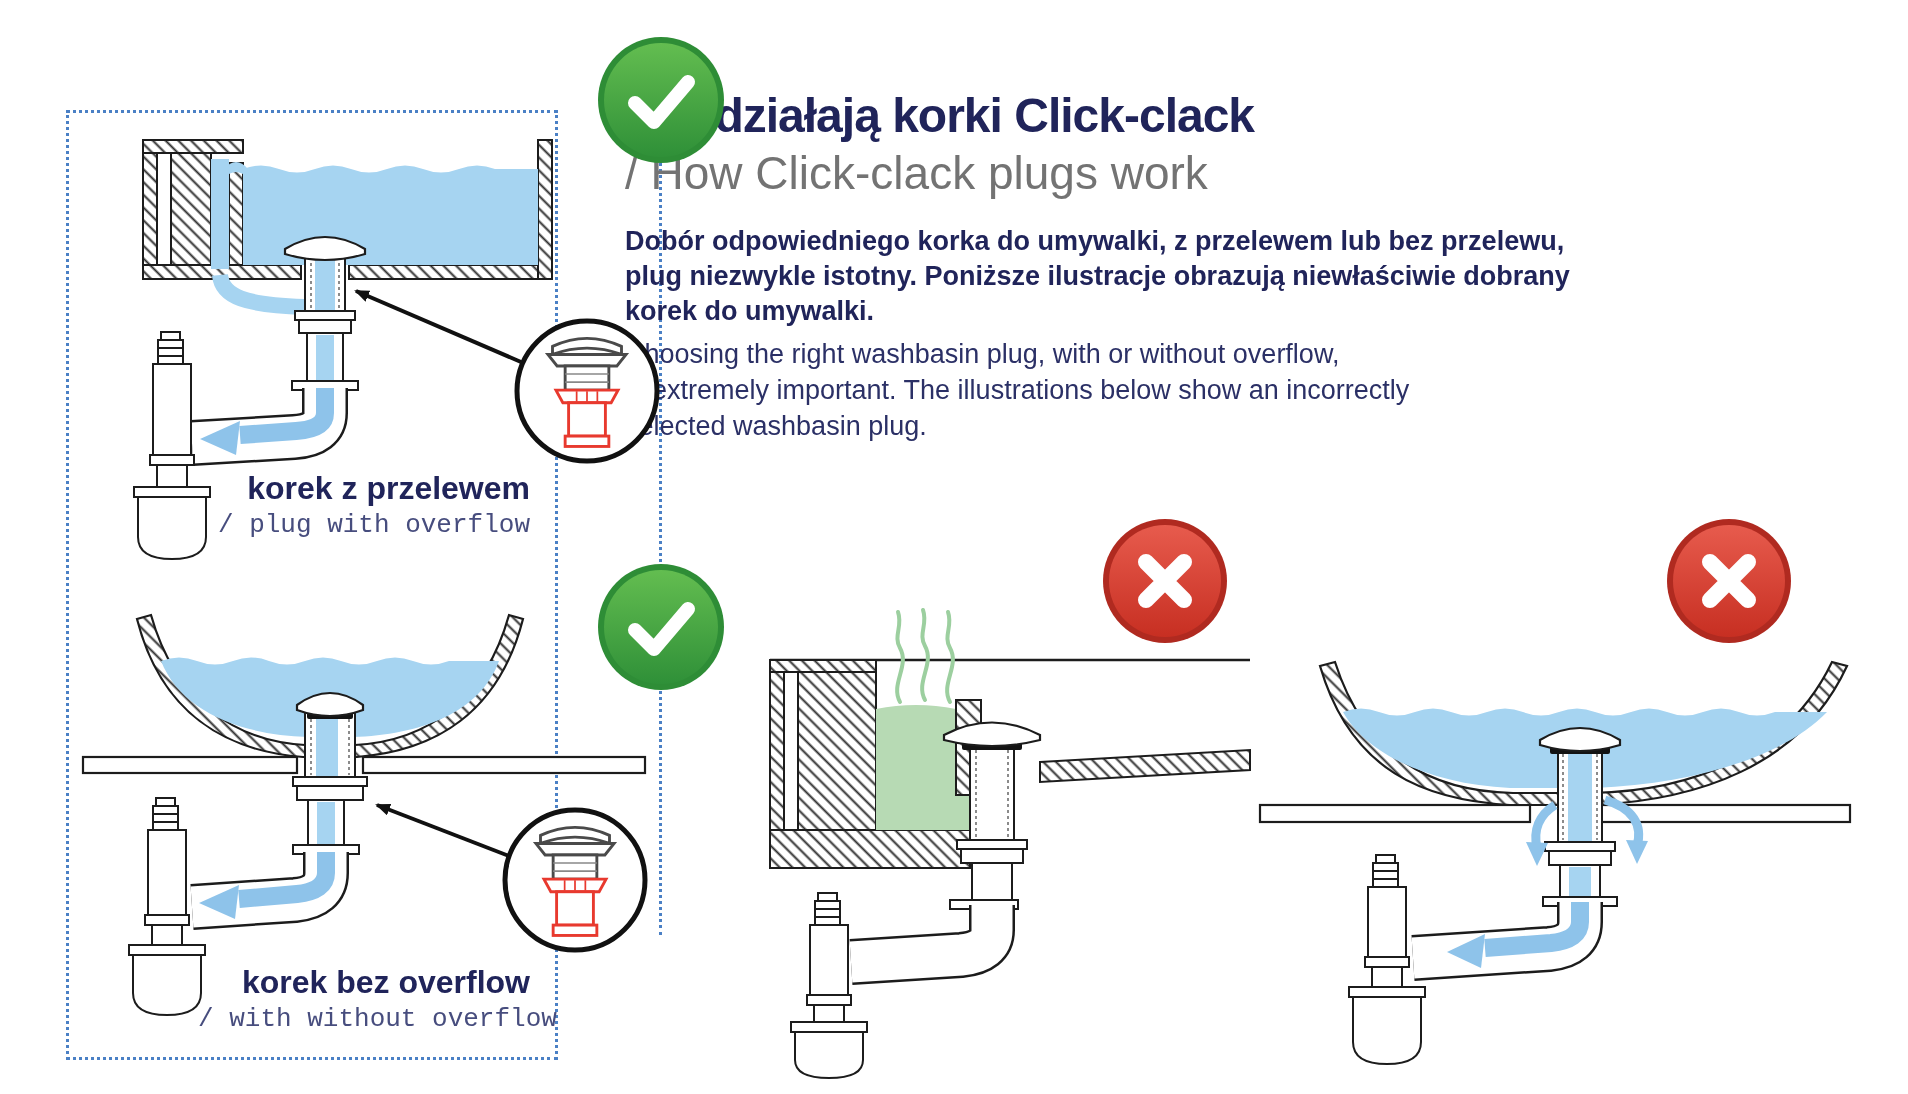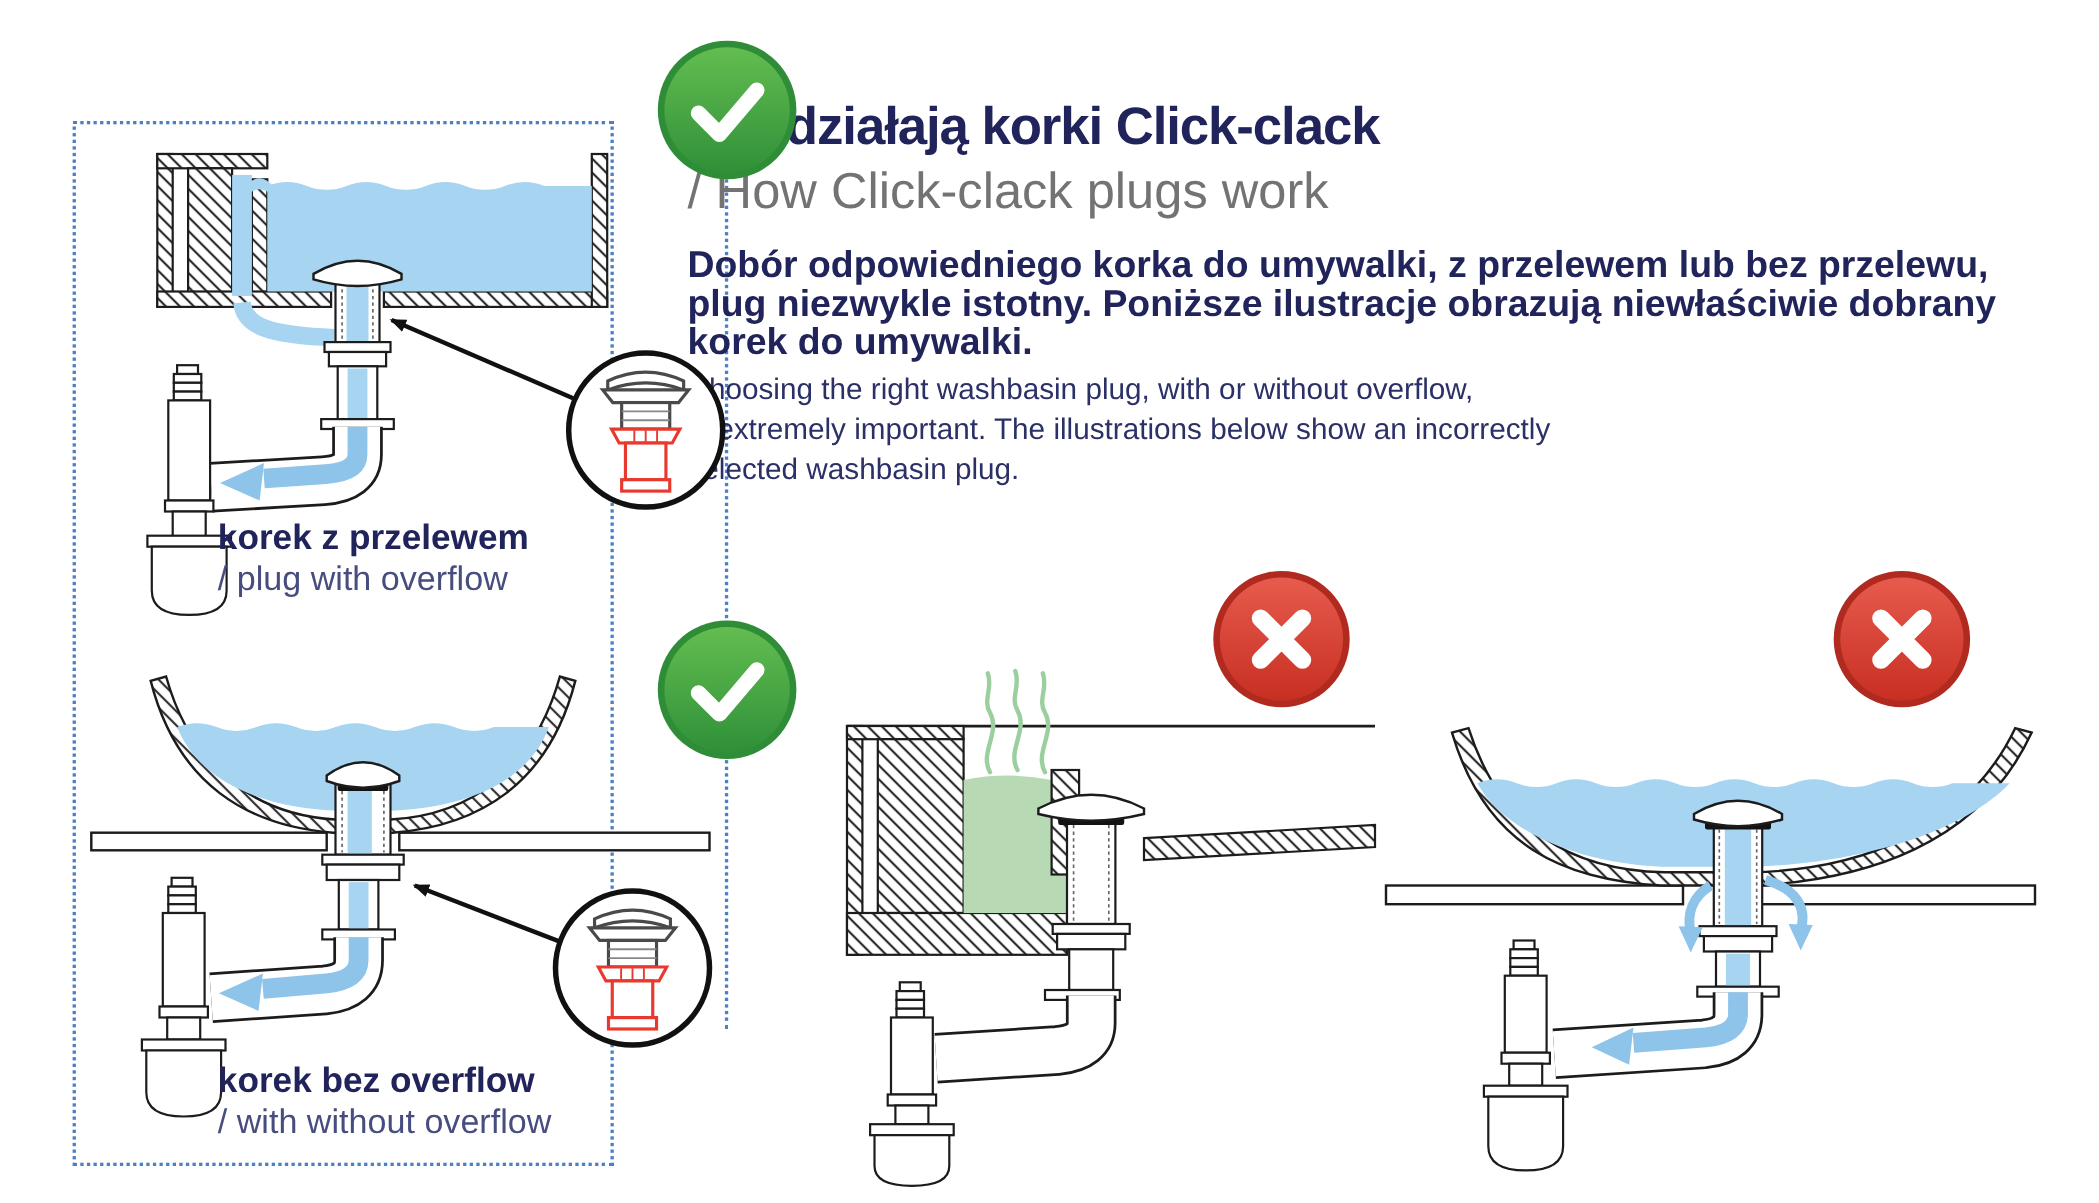--- a/index.html
+++ b/index.html
@@ -7,27 +7,27 @@
           font-family:"Liberation Sans",sans-serif;color:#20245a;}
   .abs{position:absolute;}
   .dotted-box{position:absolute;left:66px;top:110px;width:486px;height:944px;
               border:3px dotted #4a80c5;}
   .divider{position:absolute;left:659px;top:102px;height:833px;width:0;
            border-left:3px dotted #4a80c5;}
   .title{position:absolute;left:625px;top:88px;font-size:48px;font-weight:700;
          letter-spacing:-1px;color:#20245a;white-space:nowrap;}
   .subtitle{position:absolute;left:625px;top:146px;font-size:46px;font-weight:400;
             color:#737373;white-space:nowrap;}
-  .intro-pl{position:absolute;left:625px;top:224px;font-size:34px;font-weight:700;
+  .intro-pl{position:absolute;left:625px;top:224px;font-size:27px;font-weight:700;
             line-height:35px;color:#20245a;white-space:nowrap;}
   .intro-en{position:absolute;left:625px;top:336px;font-size:27px;font-weight:400;
             line-height:36px;color:#2b3066;white-space:nowrap;}
-  .fig-label{position:absolute;width:332px;line-height:37px;white-space:nowrap;}
+  .fig-label{position:absolute;width:332px;text-align:right;line-height:37px;white-space:nowrap;}
   .fig-label .pl{font-size:32px;font-weight:700;color:#20245a;}
-  .fig-label .en{font-size:31px;font-weight:400;color:#474d7e;}
+  .fig-label .en{font-size:26px;font-weight:400;color:#474d7e;font-family:Liberation Mono, monospace;}
   svg{display:block;}
 </style>
 </head>
 <body>
 
 <div class="canvas">
 
   <svg width="0" height="0" style="position:absolute" aria-hidden="true">
     <defs>
       <pattern id="hch" width="9" height="9" patternUnits="userSpaceOnUse" patternTransform="rotate(-45)">

